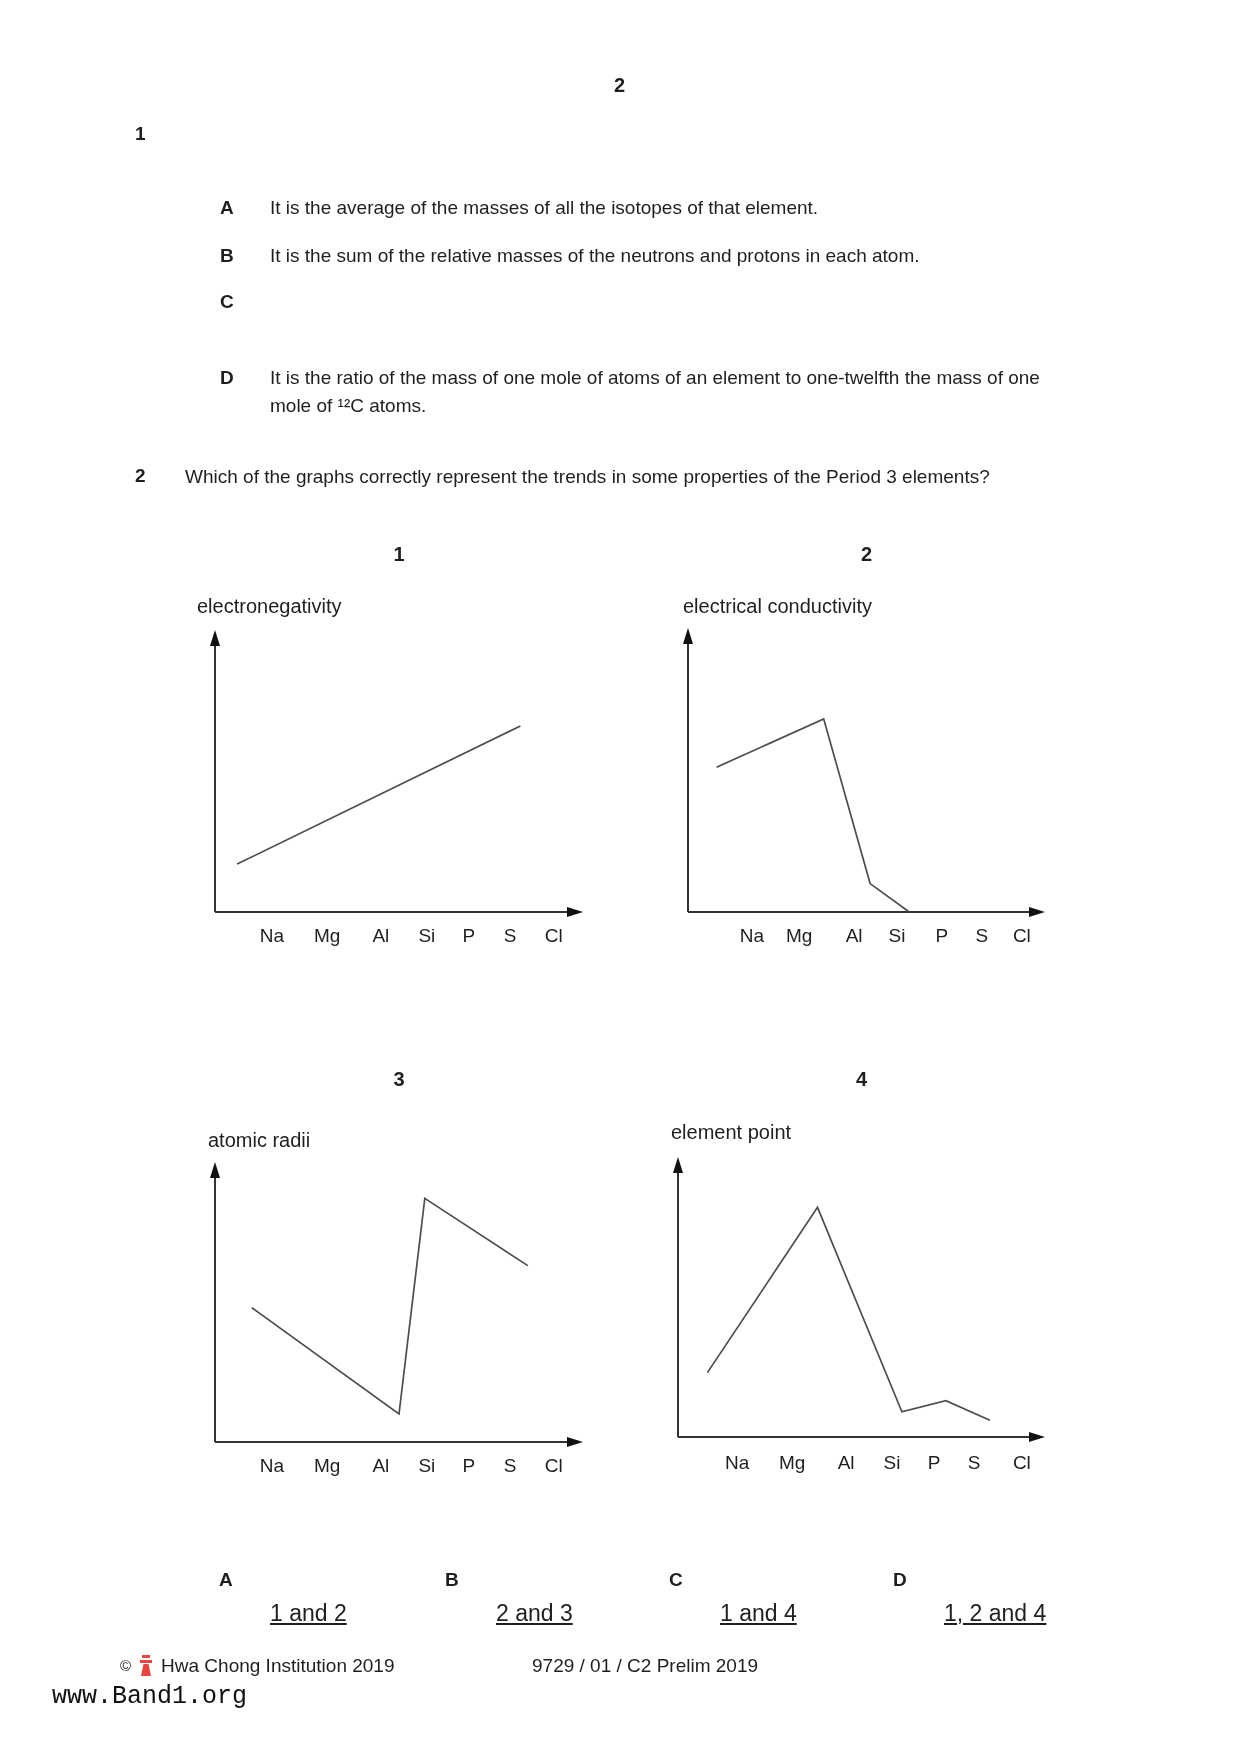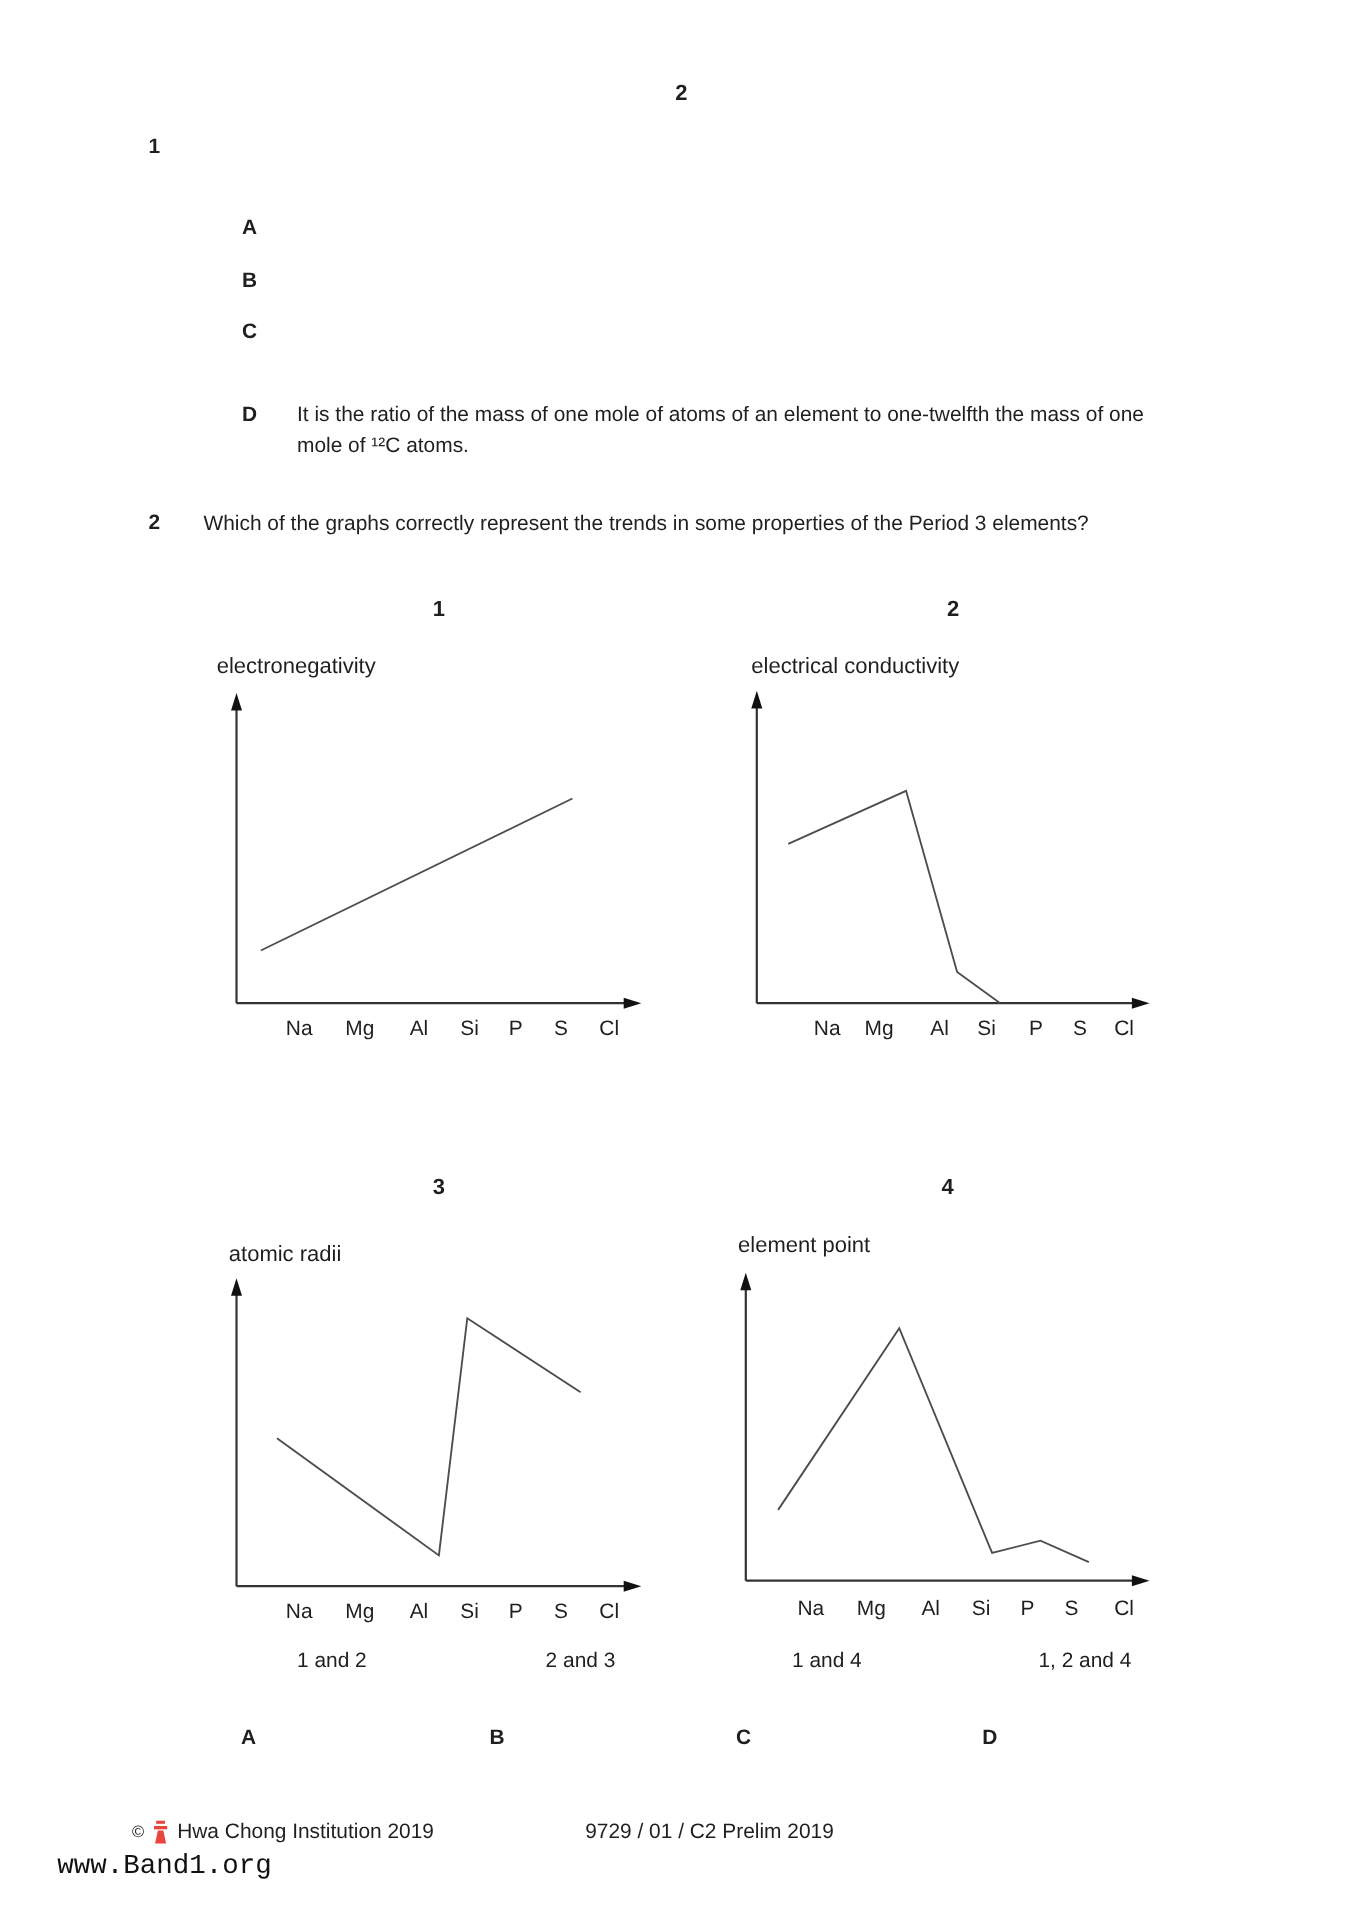--- a/index.html
+++ b/index.html
@@ -20,39 +20,41 @@
   .chart .num{position:absolute;top:8px;transform:translateX(-50%);font-weight:700;font-size:20px;}
   .chart .prop{position:absolute;font-size:20px;white-space:nowrap;}
   .chart svg{position:absolute;left:0;top:0;}
   .chart .cat{position:absolute;transform:translateX(-50%);font-size:19px;white-space:nowrap;margin-left:29px;}
   #chart-0{left:185px;top:535px;}
   #chart-1{left:660px;top:535px;}
   #chart-2{left:185px;top:1060px;}
   #chart-3{left:660px;top:1060px;}
   
   .ansletter{top:1567px;font-weight:700;font-size:19px;line-height:26px;}
-  .anstext{top:1497px;font-size:19px;line-height:26px;white-space:nowrap;}
+  .anstext{top:1600px;font-size:23px;line-height:26px;white-space:nowrap;text-decoration:underline;}
   
   .footer-left{left:120px;top:1655px;display:flex;align-items:center;gap:7px;font-size:19px;line-height:22px;}
   .copy{font-size:15px;}
   .papercode{left:532px;top:1655px;font-size:19px;line-height:22px;}
   .watermark{left:52px;top:1684px;font-family:"Liberation Mono","DejaVu Sans Mono",monospace;font-size:25px;line-height:26px;color:#111;}
 </style>
 </head>
 <body>
 
 <div class="page">
 
   <div class="abs pagenum">2</div>
 
   <div class="abs qnum" style="top:121px;">1</div>
 
   <div class="abs optletter" style="top:195px;">A</div>
+  <div class="abs opttext" style="top:194px;">It is the average of the masses of all the isotopes of that element.</div>
 
   <div class="abs optletter" style="top:243px;">B</div>
+  <div class="abs opttext" style="top:242px;">It is the sum of the relative masses of the neutrons and protons in each atom.</div>
 
   <div class="abs optletter" style="top:289px;">C</div>
 
   <div class="abs optletter" style="top:365px;">D</div>
   <div class="abs opttext" style="top:364px;">It is the ratio of the mass of one mole of atoms of an element to one-twelfth the mass of one mole of ¹²C atoms.</div>
 
   <div class="abs qnum" style="top:463px;">2</div>
   <div class="abs qtext q2text" style="top:463px;">Which of the graphs correctly represent the trends in some properties of the Period 3 elements?</div>
 
   <div class="chart" id="chart-0">

